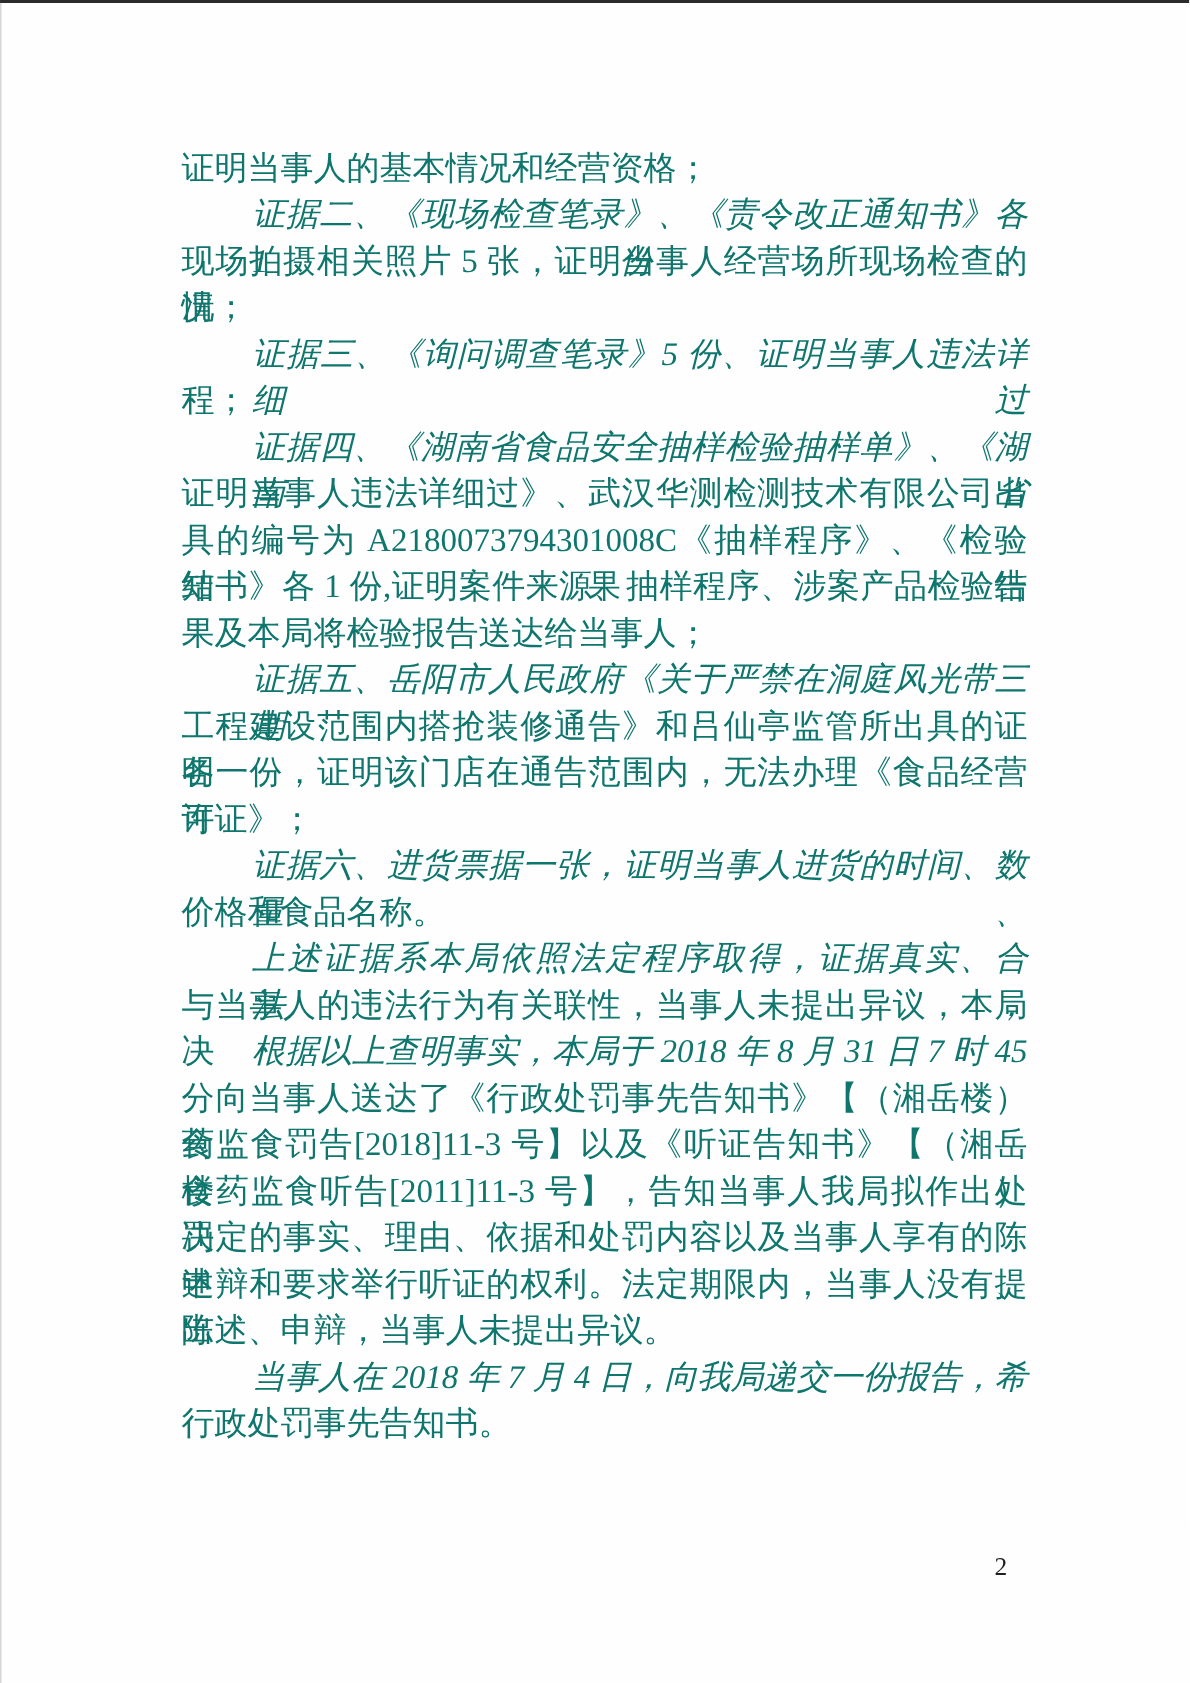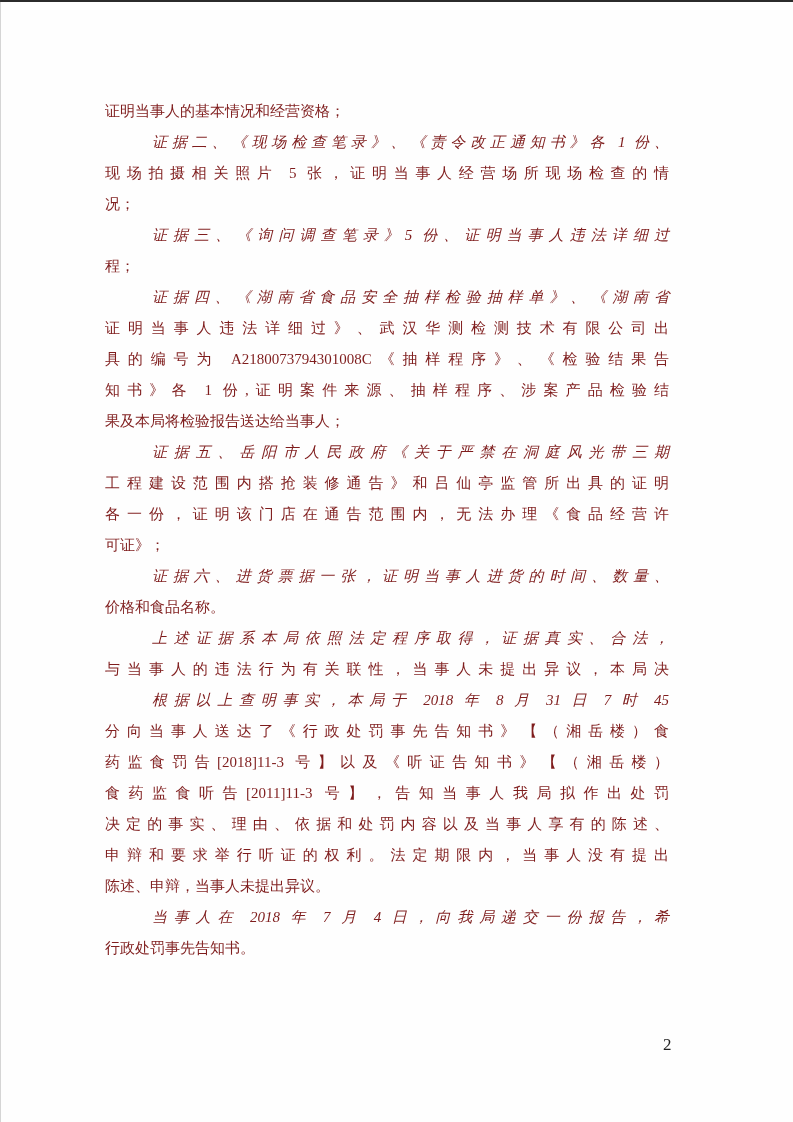--- a/index.html
+++ b/index.html
@@ -23,25 +23,25 @@
     background: #2b2b2b;
   }
   .edge-left {
     position: absolute;
     top: 0; left: 0;
     width: 1px; height: 100%;
     background: rgba(70, 70, 70, 0.22);
   }
   .body-text {
     position: absolute;
-    left: 105px;
+    left: 121px;
     top: 96px;
     width: 564px;
-    color: #7f1d1d;
-    font-size: 15px;
+    color: #0f766e;
+    font-size: 22px;
     line-height: 31px;
     letter-spacing: 0;
   }
   .paragraph { margin: 0; }
   .line {
     height: 31px;
     text-align: left;
     white-space: normal;
     overflow: visible;
   }

